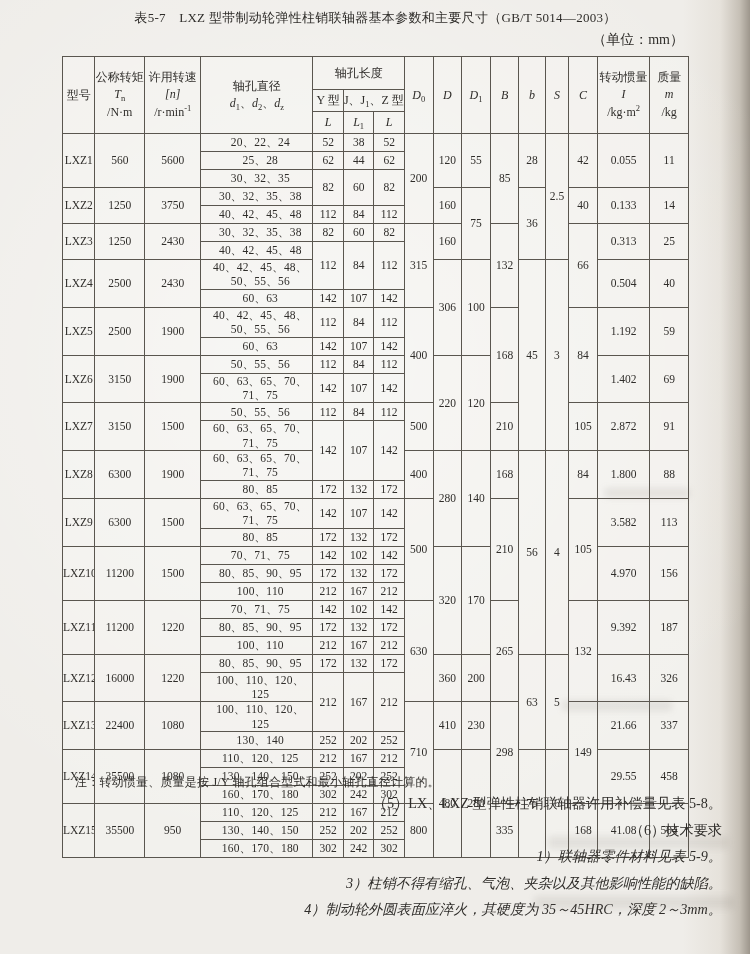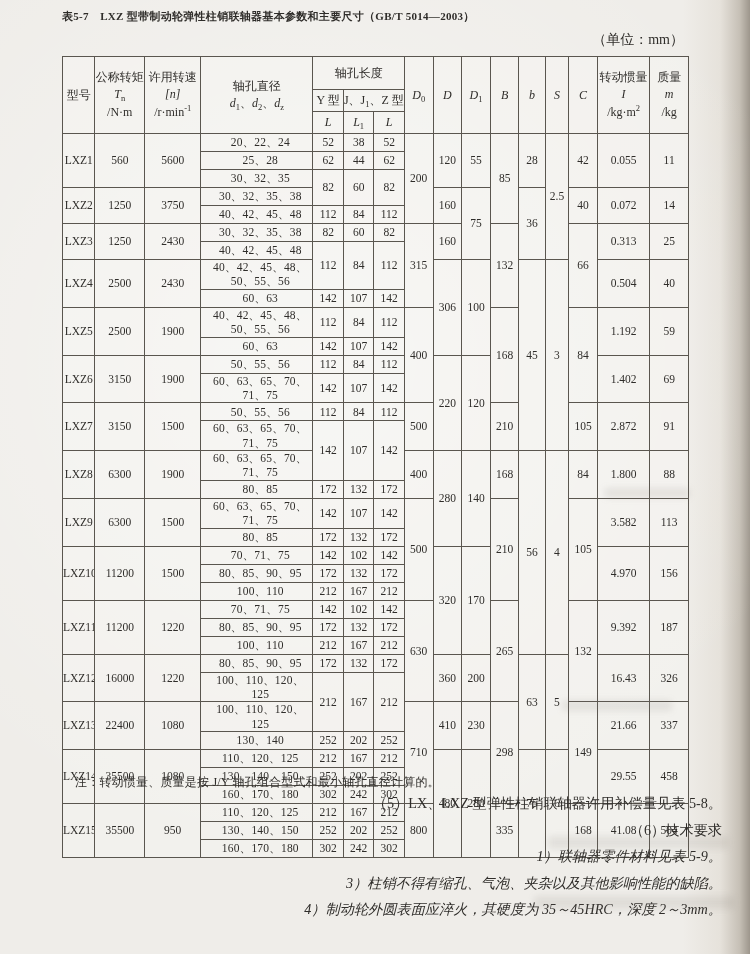--- a/index.html
+++ b/index.html
@@ -5,22 +5,22 @@
   html,body{margin:0;padding:0;}
   body{
     width:750px;height:954px;position:relative;overflow:hidden;
     font-family:"Liberation Serif","DejaVu Serif",serif;color:#2f2d2a;
     background:
       radial-gradient(ellipse 90% 70% at 42% 38%, rgba(255,255,255,.45), rgba(255,255,255,0) 75%),
       linear-gradient(90deg,#efedE9 0%,#efede9 91%,#e6e2db 96%,#c6c0b6 98.6%,#9d968c 100%),
       #ecebe6;
   }
   .smudge{position:absolute;background:rgba(125,118,106,.13);filter:blur(3px);border-radius:4px;}
-  .title{position:absolute;left:62px;width:627px;top:9px;
-    font-size:11px;font-weight:bold;letter-spacing:.3px;}
+  .title{position:absolute;left:62px;width:627px;top:9px;text-align:center;
+    font-size:13px;font-weight:normal;letter-spacing:.3px;}
   .unit{position:absolute;right:66px;top:31px;font-size:14px;}
   table{position:absolute;left:62px;top:56px;width:627px;border-collapse:collapse;table-layout:fixed;
     background:rgba(250,249,246,.35);}
   table,th,td{border:1px solid #5a564f;}
   th,td{padding:0;text-align:center;vertical-align:middle;font-weight:normal;
     font-size:11.5px;line-height:1.25;overflow:hidden;}
   thead th{font-size:12px;}
   thead tr.h1{height:33px;} thead tr.h2{height:22px;} thead tr.h3{height:22px;}
   tbody tr{height:18px;}
   .hl{line-height:1.45;}
@@ -136,21 +136,21 @@
       </tr>
       <tr>
         <td rowspan="2" class="c-model">LXZ2</td>
         <td rowspan="2" class="c-tn">1250</td>
         <td rowspan="2" class="c-n">3750</td>
         <td class="c-bores">30、32、35、38</td>
         <td rowspan="2" class="c-D">160</td>
         <td rowspan="4" class="c-D1">75</td>
         <td rowspan="4" class="c-b">36</td>
         <td rowspan="2" class="c-C">40</td>
-        <td rowspan="2" class="c-I">0.072</td>
+        <td rowspan="2" class="c-I">0.133</td>
         <td rowspan="2" class="c-m">14</td>
       </tr>
       <tr>
         <td class="c-bores">40、42、45、48</td>
         <td class="c-L">112</td>
         <td class="c-L1">84</td>
         <td class="c-L2">112</td>
       </tr>
       <tr>
         <td rowspan="2" class="c-model">LXZ3</td>

